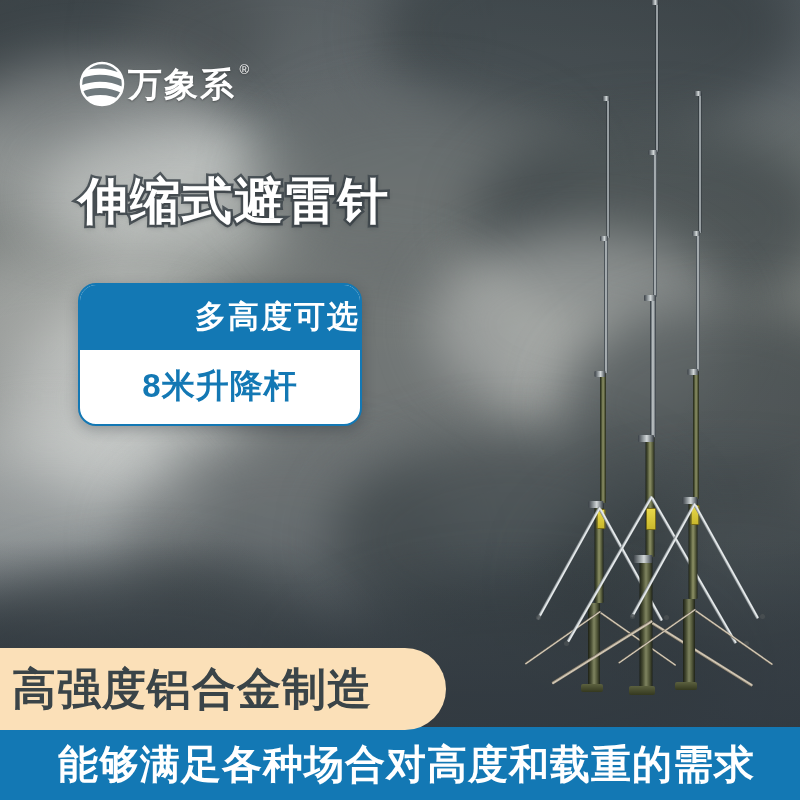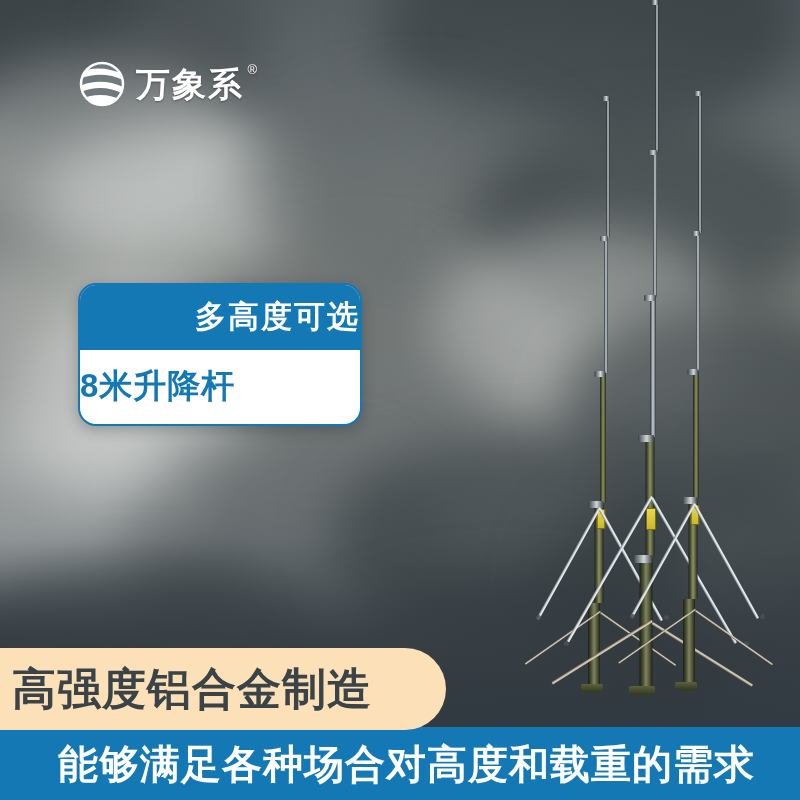--- a/index.html
+++ b/index.html
@@ -114,21 +114,21 @@
     border-radius: 50%;
     opacity: .85;
   }
 
   
   .logo-wrap {
     position: absolute;
     left: 78px; top: 60px;
     display: flex;
     align-items: center;
-    gap: 10px;
+    gap: 2px;
   }
   .logo-mark { width: 48px; height: 48px; display: block; }
   .logo-text {
     position: relative;
     color: #ffffff;
     font-size: 34px;
     font-weight: 700;
     letter-spacing: 2px;
     line-height: 1;
     text-shadow: 0 1px 2px rgba(0,0,0,.35);
@@ -172,21 +172,21 @@
     color: #ffffff;
     text-align: right;
     font-size: 31px;
     font-weight: 700;
     letter-spacing: 2px;
     padding: 11px 0 12px;
   }
   .card-body {
     padding: 16px 0 18px;
     display: flex;
-    flex-direction: row;
+    flex-direction: column;
     align-items: center;
     gap: 3px;
   }
   .card-opt {
     color: #1378b4;
     font-size: 33px;
     font-weight: 700;
     letter-spacing: 1px;
     line-height: 1.22;
     white-space: nowrap;
@@ -347,20 +347,21 @@
         <path d="M-5 44 C 12 31, 36 33, 52 45 L 52 38 C 36 26, 12 24, -5 37 Z" fill="#707a7e"></path>
       </g>
       <circle cx="24" cy="24" r="21" fill="none" stroke="#ffffff" stroke-width="2.5"></circle>
     </svg>
     <div class="logo-text">
       <span>万象系</span>
       <span class="logo-reg">®</span>
     </div>
   </div>
 
+  <div class="main-title">伸缩式避雷针</div>
 
   <div class="height-card">
     <div class="card-head">多高度可选</div>
     <div class="card-body">
       <div class="card-opt">8米升降杆</div>
     </div>
   </div>
 
   <div class="cream-banner">
     <div class="cream-text">高强度铝合金制造</div>

